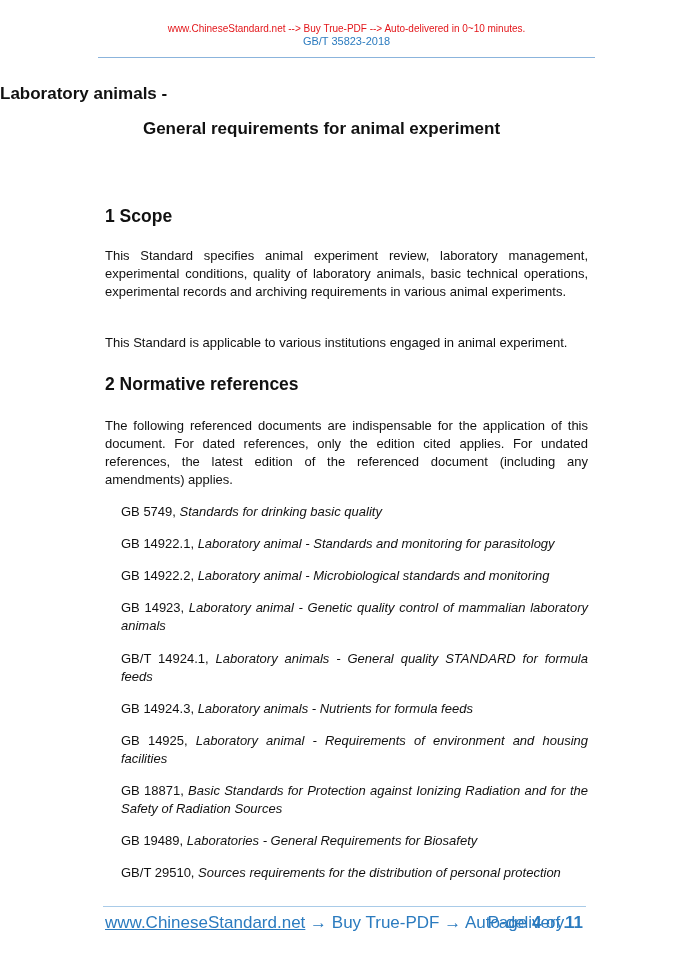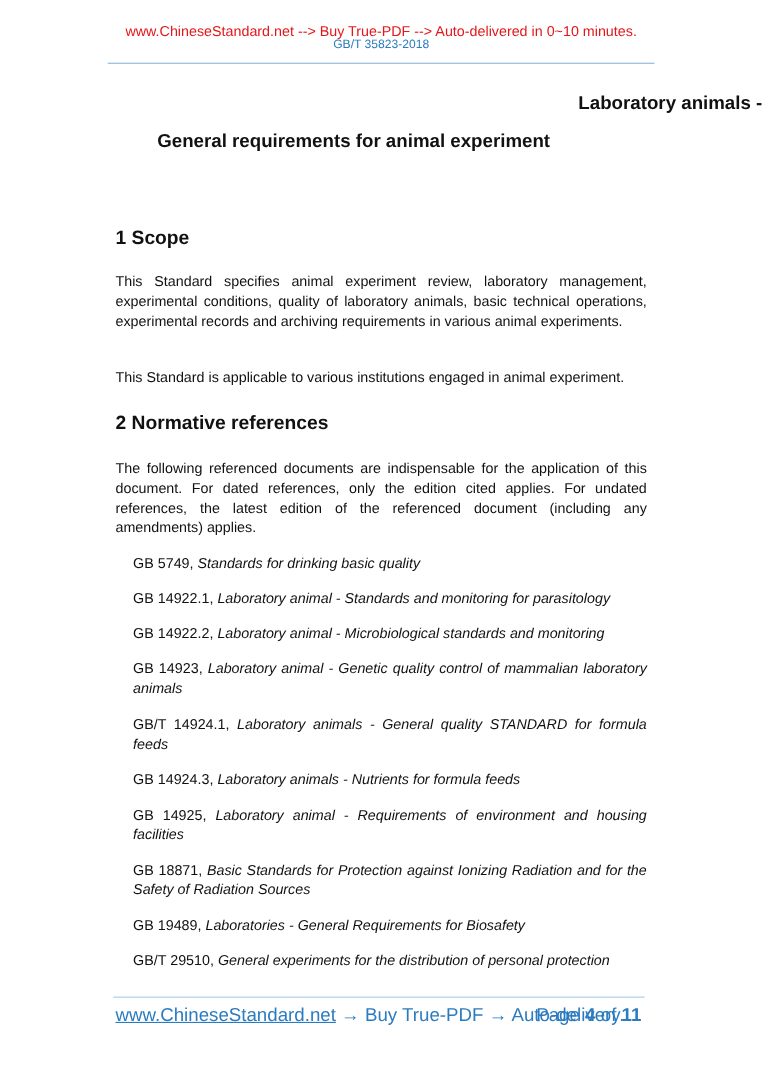--- a/index.html
+++ b/index.html
@@ -1,23 +1,23 @@
 <!DOCTYPE html>
 <html><head>
 <meta charset="utf-8">
 <style>
   html, body { margin: 0; padding: 0; background: #ffffff; }
   body { width: 693px; height: 980px; position: relative; overflow: hidden;
          font-family: "Liberation Sans", sans-serif; color: #111; }
   .promo { position: absolute; top: 20px; left: 0; width: 693px; text-align: center;
-           color: #e3171b; font-size: 13px; line-height: 18px; white-space: nowrap; }
+           color: #e3171b; font-size: 10px; line-height: 18px; white-space: nowrap; }
   .std-code { position: absolute; top: 35px; left: 0; width: 693px; text-align: center;
               color: #2b7bbf; font-size: 11px; line-height: 13px; }
   .hdr-line { position: absolute; top: 57px; left: 98px; width: 497px; height: 1px; background: #8bb4dc; }
-  .title1 { position: absolute; top: 83px; left: 0; width: 693px; text-align: right;
+  .title1 { position: absolute; top: 83px; left: 0; width: 693px; text-align: left;
             font-weight: bold; font-size: 17px; line-height: 22px; }
   .title2 { position: absolute; top: 118px; left: 0; width: 643px; text-align: center;
             font-weight: bold; font-size: 17px; line-height: 22px; }
   .content { position: absolute; left: 105px; width: 483px; }
   .h1 { font-weight: bold; font-size: 17.5px; line-height: 22px; margin: 0; }
   .p { font-size: 13px; line-height: 18px; text-align: justify; margin: 0; }
   .ref { position: absolute; left: 121px; width: 467px; font-size: 13px; line-height: 18px; text-align: justify; }
   .ref i { font-style: italic; }
   .ftr-line { position: absolute; top: 906px; left: 103px; width: 483px; height: 1px; background: #a9cbe8; }
   .footer { position: absolute; top: 915px; left: 105px; width: 478px; font-size: 17px; line-height: 16px; color: #2b7bbf; }
@@ -54,19 +54,19 @@
 
 <div class="ref" style="top:503px;"><span>GB 5749, </span><i>Standards for drinking basic quality</i></div>
 <div class="ref" style="top:535px;"><span>GB 14922.1, </span><i>Laboratory animal - Standards and monitoring for parasitology</i></div>
 <div class="ref" style="top:567px;"><span>GB 14922.2, </span><i>Laboratory animal - Microbiological standards and monitoring</i></div>
 <div class="ref" style="top:599px;"><span>GB 14923, </span><i>Laboratory animal - Genetic quality control of mammalian laboratory animals</i></div>
 <div class="ref" style="top:650px;"><span>GB/T 14924.1, </span><i>Laboratory animals - General quality STANDARD for formula feeds</i></div>
 <div class="ref" style="top:700px;"><span>GB 14924.3, </span><i>Laboratory animals - Nutrients for formula feeds</i></div>
 <div class="ref" style="top:732px;"><span>GB 14925, </span><i>Laboratory animal - Requirements of environment and housing facilities</i></div>
 <div class="ref" style="top:782px;"><span>GB 18871, </span><i>Basic Standards for Protection against Ionizing Radiation and for the Safety of Radiation Sources</i></div>
 <div class="ref" style="top:832px;"><span>GB 19489, </span><i>Laboratories - General Requirements for Biosafety</i></div>
-<div class="ref" style="top:864px;"><span>GB/T 29510, </span><i>General experiments for the distribution of personal protection</i></div>
+<div class="ref" style="top:864px;"><span>GB/T 29510, </span><i>Sources requirements for the distribution of personal protection</i></div>
 
 <div class="ftr-line"></div>
 <div class="footer">
   <a>www.ChineseStandard.net</a><span> → Buy True-PDF → Auto-delivery.</span>
   <span class="page"><span>Page </span><b>4</b><span> of </span><b>11</b></span>
 </div>
 
 </body></html>

